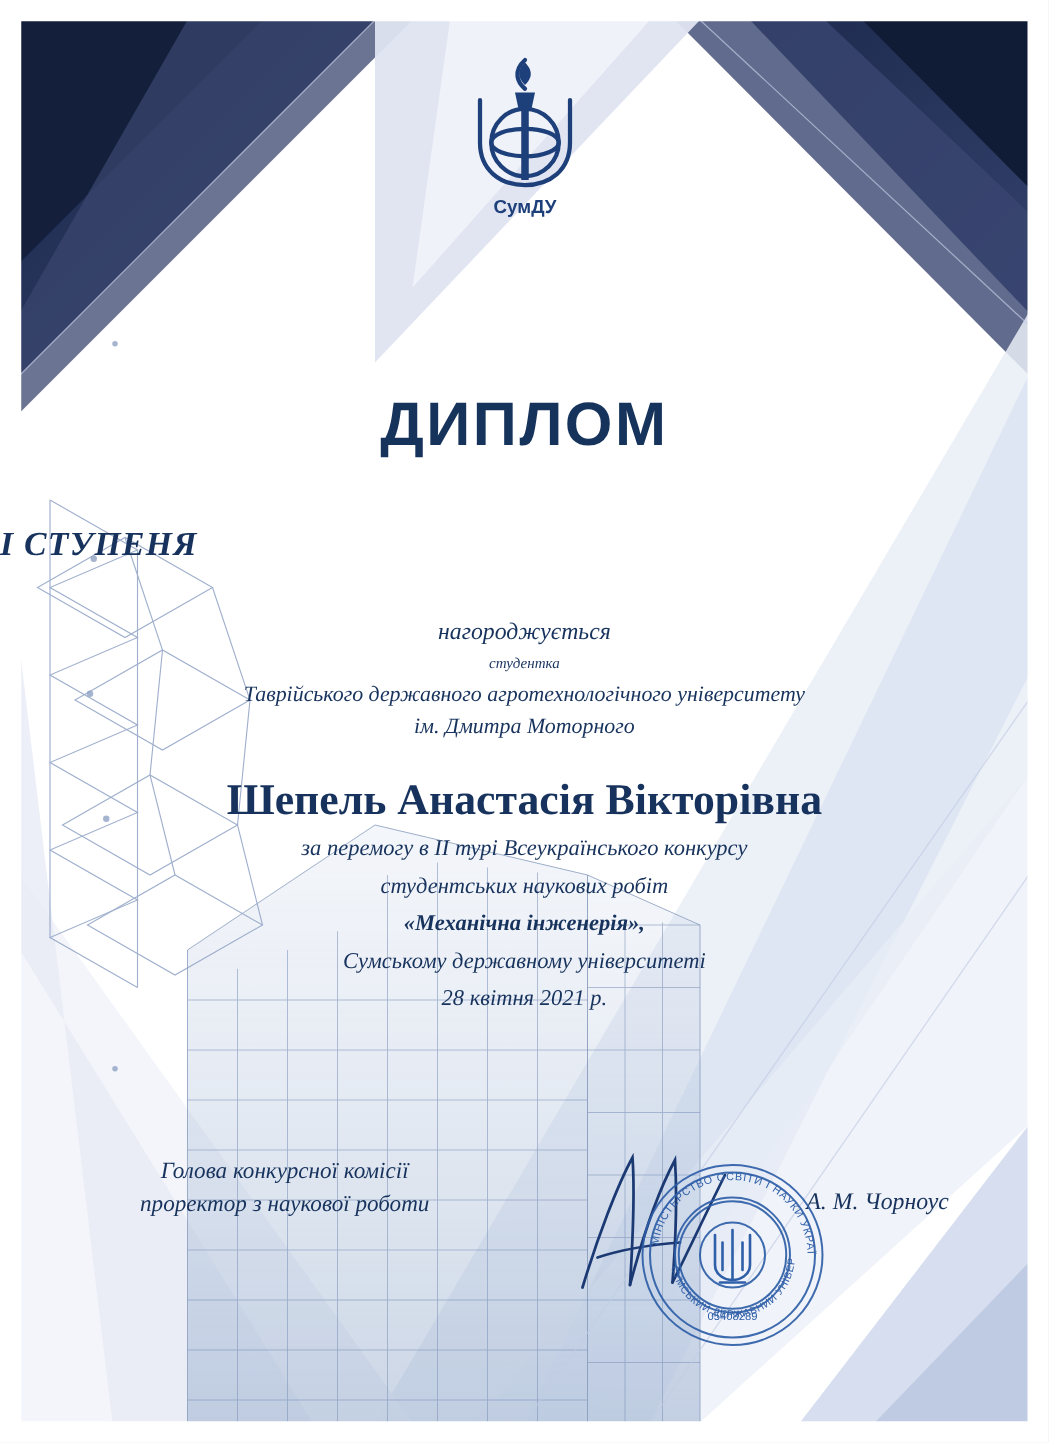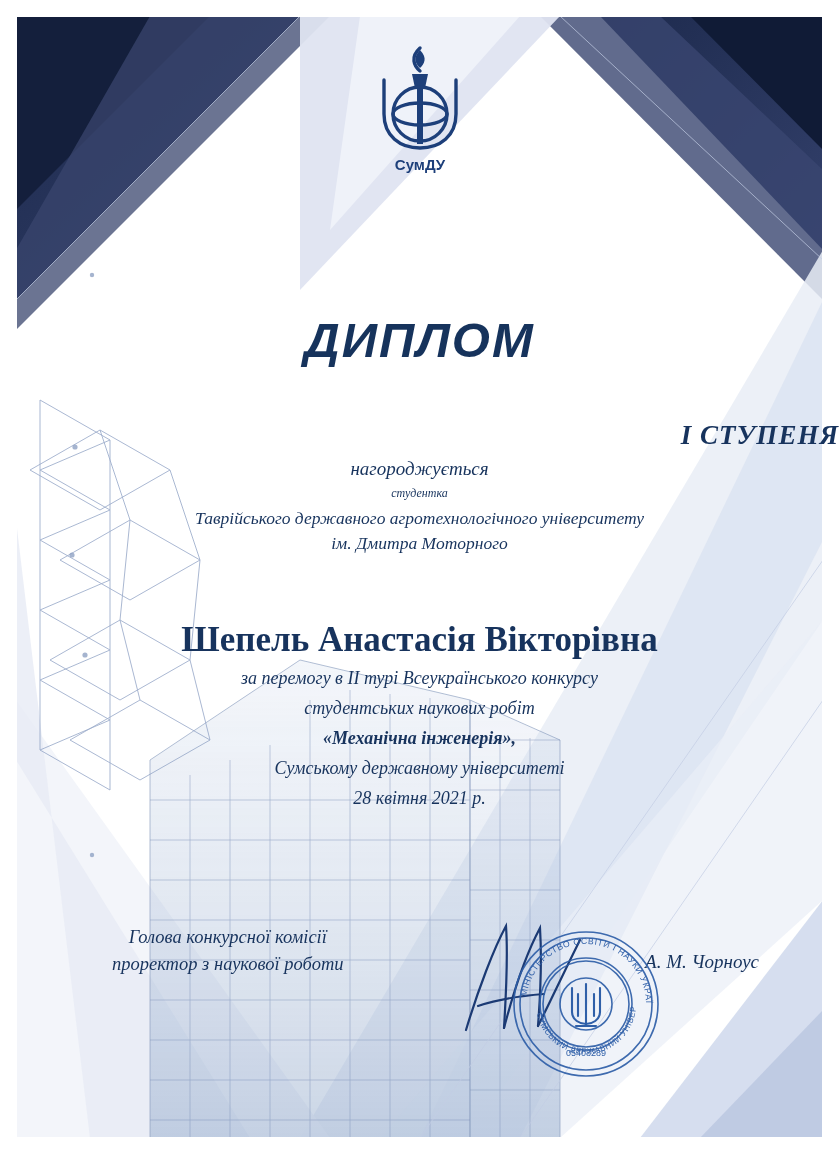--- a/index.html
+++ b/index.html
@@ -45,40 +45,39 @@
     position: absolute;
     top: 312px;
     left: 0;
     width: 839px;
     text-align: center;
     font-family: "Liberation Sans", sans-serif;
     font-weight: bold;
     font-size: 49px;
     letter-spacing: 2px;
     color: #16335c;
-    font-style: italic;
   }
 
   .degree {
     position: absolute;
     top: 420px;
     left: 0;
     width: 839px;
-    text-align: right;
+    text-align: left;
     font-family: "Liberation Serif", serif;
     font-weight: bold;
     font-style: italic;
     font-size: 27px;
     letter-spacing: 1px;
     color: #17335d;
   }
 
   .awarded-block {
     position: absolute;
-    top: 456px;
+    top: 493px;
     left: 0;
     width: 839px;
     text-align: center;
     color: #17335d;
   }
   .awarded-block div {
     font-style: italic;
     font-size: 12px;
     line-height: 25px;
   }

